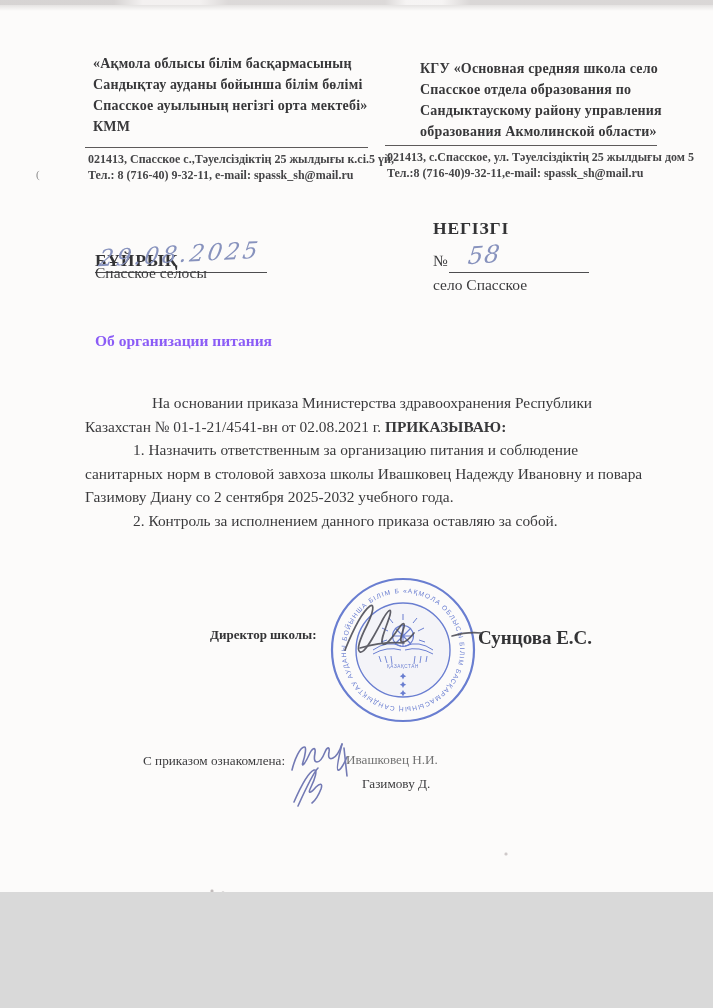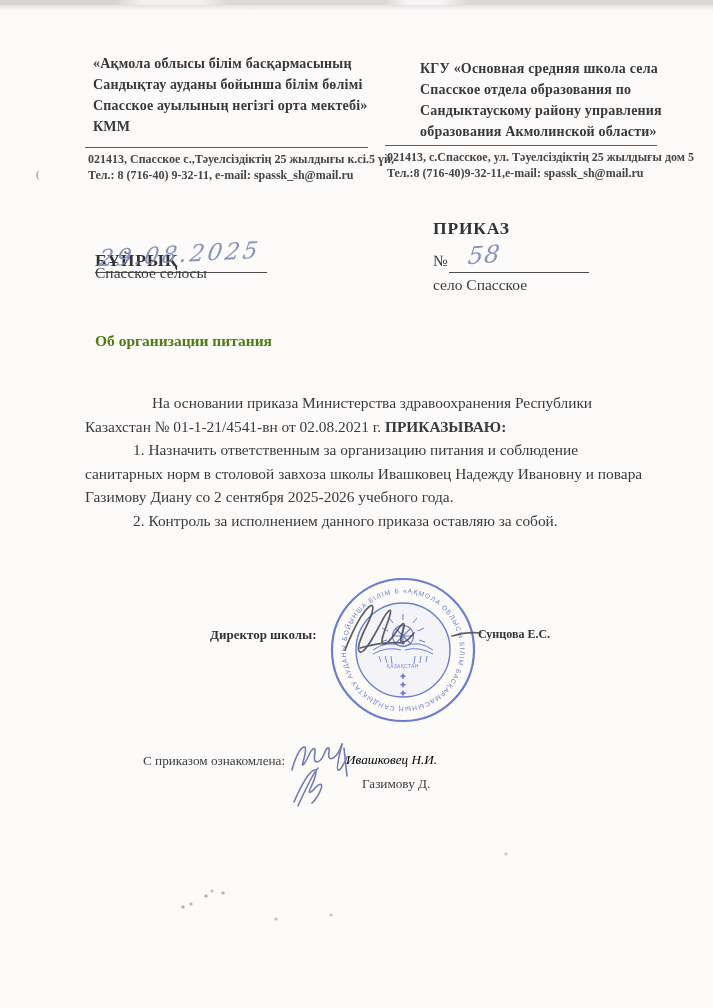--- a/index.html
+++ b/index.html
@@ -1,17 +1,17 @@
 <!DOCTYPE html>
 <html><head>
 <meta charset="utf-8">
 <style>
   html,body{margin:0;padding:0;background:#d9d9d9;}
   .page{
-    position:relative;width:713px;height:1008px;margin:0 auto;
+    position:relative;width:713px;height:892px;margin:0 auto;
     background:#fcfbfa;overflow:hidden;
     font-family:"Liberation Serif","DejaVu Serif",serif;
     color:#3b3b3d;
   }
   .scan-strip{
     position:absolute;left:0;top:0;width:713px;height:5px;opacity:.45;
     background:linear-gradient(90deg,#a9a4a4 0 16%,#e8e4e4 20% 28%,#b5b0b0 32% 54%,#eeebeb 57% 62%,#b0abab 66% 100%);
   }
   .scan-strip-fade{
     position:absolute;left:0;top:5px;width:713px;height:6px;
@@ -40,84 +40,84 @@
   }
   .hw-date{left:99px;top:241px;font-size:23px;letter-spacing:3px;transform:rotate(-3deg) skewX(-12deg);}
   .hw-num{left:468px;top:241px;font-size:24px;letter-spacing:1px;transform:rotate(-4deg) skewX(-10deg);}
   .uline{position:absolute;height:0;border-top:1.2px solid #4d4d4f;}
   .uline-date{left:95px;top:272px;width:172px;}
   .uline-num{left:449px;top:272px;width:140px;}
   .place{position:absolute;font-size:15.5px;color:#3b3b3d;}
   .place-kk{left:95px;top:264px;}
   .place-ru{left:433px;top:276px;}
   .numlabel{position:absolute;left:433px;top:252px;font-size:15.5px;}
-  .subject{position:absolute;left:95px;top:332px;font-weight:bold;font-size:15.5px;color:#4d7c0f;}
+  .subject{position:absolute;left:95px;top:332px;font-weight:bold;font-size:15.5px;color:#8b5cf6;}
   .bodytext{position:absolute;left:85px;top:391px;width:560px;font-size:15.4px;line-height:23.5px;color:#3a3a3c;}
   .bodytext p{margin:0;}
   .p-basis{text-indent:67px;}
   .p-item{text-indent:48px;}
   .b{font-weight:bold;}
   .sig-label{position:absolute;left:210px;top:627px;font-weight:bold;font-size:13px;color:#333335;}
-  .sig-name{position:absolute;left:478px;top:627px;font-weight:bold;font-size:12px;color:#333335;}
+  .sig-name{position:absolute;left:478px;top:627px;font-weight:bold;font-size:19px;color:#333335;}
   .stamp{position:absolute;left:329px;top:576px;width:148px;height:148px;opacity:.82;filter:blur(.3px);}
   .sigs{position:absolute;left:0;top:0;width:713px;height:1008px;pointer-events:none;}
   .ack-label{position:absolute;left:143px;top:753px;font-size:13.2px;color:#3b3b3d;}
-  .ack-name1{position:absolute;left:346px;top:752px;font-size:13.2px;color:#000000;font-style:italic;}
+  .ack-name1{position:absolute;left:346px;top:752px;font-size:13.2px;color:#737373;}
   .ack-name2{position:absolute;left:362px;top:776px;font-size:13.2px;color:#3b3b3d;}
   .speckles{
     position:absolute;left:0;top:0;width:1.5px;height:1.5px;border-radius:50%;background:transparent;
     box-shadow:182px 906px 0 .6px #b3adad,190px 903px 0 .5px #bdb7b7,205px 895px 0 .6px #b3adad,
       211px 890px 0 .5px #c2bcbc,222px 892px 0 .6px #b8b2b2,275px 918px 0 .5px #c5bfbf,
       330px 914px 0 .5px #ccc6c6,505px 853px 0 .5px #cfc9c9;
   }
 </style>
 </head>
 <body>
 
 <div class="page">
 
   <div class="scan-strip"></div>
   <div class="scan-strip-fade"></div>
 
   <div class="org org-left preline">«Ақмола облысы білім басқармасының
 Сандықтау ауданы бойынша білім бөлімі
 Спасское ауылының негізгі орта мектебі»
 КММ</div>
-  <div class="org org-right preline">КГУ «Основная средняя школа села
+  <div class="org org-right preline">КГУ «Основная средняя школа село
 Спасское отдела образования по
 Сандыктаускому району управления
 образования Акмолинской области»</div>
 
   <div class="rule rule-left"></div>
   <div class="rule rule-right"></div>
 
   <div class="addr addr-left preline">021413, Спасское с.,Тәуелсіздіктің 25 жылдығы к.сі.5 үй,
 Тел.: 8 (716-40) 9-32-11, e-mail: spassk_sh@mail.ru</div>
   <div class="addr addr-right preline">021413, с.Спасское, ул. Тәуелсіздіктің 25 жылдығы дом 5
 Тел.:8 (716-40)9-32-11,e-mail: spassk_sh@mail.ru</div>
 
   <div class="paren-artifact">(</div>
 
   <div class="title title-kk">БҰЙРЫҚ</div>
-  <div class="title title-ru">ПРИКАЗ</div>
+  <div class="title title-ru">НЕГІЗГІ</div>
 
   <div class="hw hw-date">29.08.2025</div>
   <div class="uline uline-date"></div>
   <div class="place place-kk">Спасское селосы</div>
 
   <div class="numlabel">№</div>
   <div class="hw hw-num">58</div>
   <div class="uline uline-num"></div>
   <div class="place place-ru">село Спасское</div>
 
   <div class="subject">Об организации питания</div>
 
   <div class="bodytext">
     <p class="p-basis"><span>На основании приказа Министерства здравоохранения Республики Казахстан № 01-1-21/4541-вн от 02.08.2021 г. </span><span class="b">ПРИКАЗЫВАЮ:</span></p>
-    <p class="p-item">1. Назначить ответственным за организацию питания и соблюдение санитарных норм в столовой завхоза школы Ивашковец Надежду Ивановну и повара Газимову Диану со 2 сентября 2025-2026 учебного года.</p>
+    <p class="p-item">1. Назначить ответственным за организацию питания и соблюдение санитарных норм в столовой завхоза школы Ивашковец Надежду Ивановну и повара Газимову Диану со 2 сентября 2025-2032 учебного года.</p>
     <p class="p-item">2. Контроль за исполнением данного приказа оставляю за собой.</p>
   </div>
 
   <div class="sig-label">Директор школы:</div>
   <div class="sig-name">Сунцова Е.С.</div>
 
   <svg class="stamp" viewBox="0 0 148 148" xmlns="http://www.w3.org/2000/svg">
     <defs>
       <path id="ringPath" d="M 74,17 a 57,57 0 1,1 -0.01,0" fill="none"></path>
     </defs>

